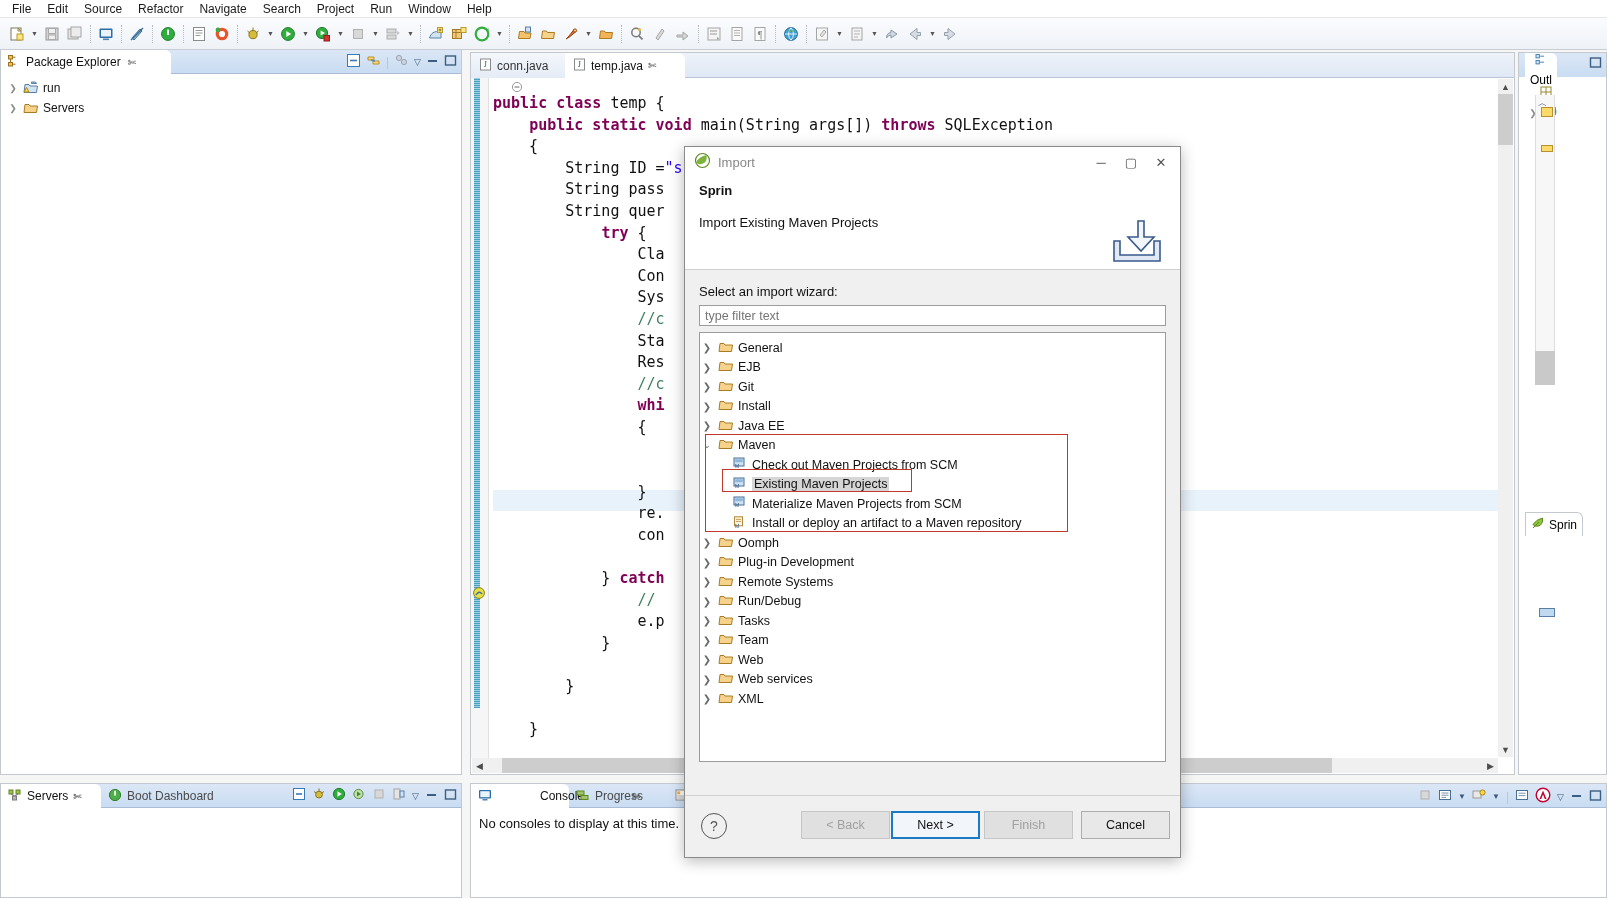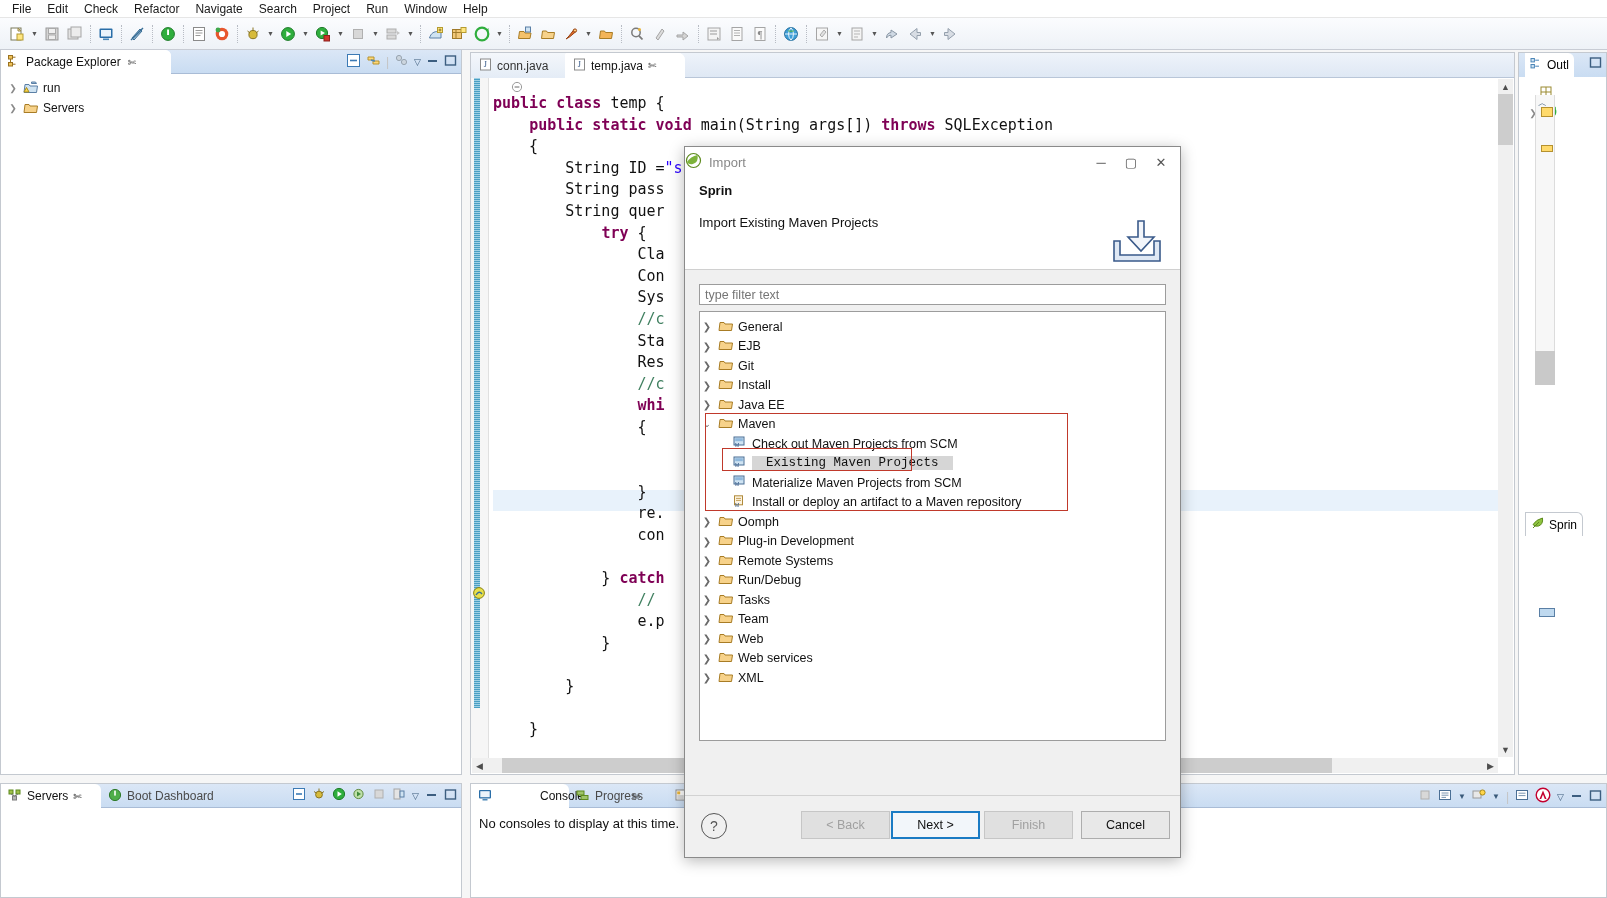--- a/index.html
+++ b/index.html
@@ -80,21 +80,21 @@
   .scroll-arrow { position:absolute; width:15px; height:15px; display:flex; align-items:center; justify-content:center;
                   color:#4d4d4d; font-size:9px; background:#f0f0f0;}
 
   
   .right-strip {
     position:absolute; left:1518px; top:52px; width:89px; height:723px;
     background:#ffffff; border:1px solid #c4c9d0; overflow:hidden;
   }
   .rs-tabbar { height:24px; background:linear-gradient(#dbe7f6,#c9dcf2); position:relative; }
   .rs-tab { position:absolute; left:6px; top:0; height:24px; display:flex; align-items:center; gap:4px;
-            padding:0 5px; background:#fff; border-top-right-radius:6px; font-size:12px; }
+            padding:0 5px; background:#fff; border-top-right-radius:6px; font-size:12px;flex-direction:column; }
   .spring-tab { position:absolute; left:6px; top:459px; height:24px; display:flex; align-items:center; gap:4px;
             padding:0 5px; background:#fff; border:1px solid #c4c9d0; border-bottom:none; border-top-right-radius:6px; font-size:12px;}
 
   
   .bottom-left {
     position:absolute; left:0; top:783px; width:462px; height:115px;
     background:#ffffff; border:1px solid #c4c9d0;
   }
   .bottom-right {
     position:absolute; left:470px; top:783px; width:1137px; height:115px;
@@ -104,42 +104,42 @@
   .btab { position:absolute; top:0; height:24px; display:flex; align-items:center; gap:5px; padding:0 7px; font-size:12px; }
   .btab.active { background:#ffffff; border-top-right-radius:6px; color:#111; }
   .btab.inactive { color:#4a4a4a; }
 
   
   .dialog {
     position:absolute; left:684px; top:146px; width:497px; height:712px;
     background:#f0f0f0; border:1px solid #8a8a8a;
     box-shadow:0 3px 14px rgba(0,0,0,0.28);
   }
-  .dlg-title { height:30px; background:#ffffff; display:flex; align-items:center; gap:7px; }
+  .dlg-title { height:30px; background:#ffffff; display:flex; align-items:center; padding-left:9px; gap:7px; }
   .dlg-title .t { color:#888; font-size:13px; }
   .dlg-wbtns { position:absolute; right:4px; top:3px; display:flex; gap:0px; }
   .wbtn { width:30px; height:24px; display:flex; align-items:center; justify-content:center; color:#555; font-size:13px;}
   .dlg-head { background:#ffffff; height:92px; position:relative; padding:6px 12px 0 14px; }
   .dlg-head .h1 { font-weight:bold; font-size:13px; color:#111; }
   .dlg-head .h2 { margin-top:17px; font-size:13px; color:#111; }
   .dlg-head-sep { height:1px; background:#d0d0d0; }
   .dlg-body { padding:14px 14px 0 14px; background:#f0f0f0; }
   .dlg-label { font-size:13px; color:#111; margin-bottom:6px; }
   .filter-input {
     width:100%; height:21px; background:#ffffff; border:1px solid #9c9c9c;
     font-size:12.5px; color:#8a8a8a; padding:2px 5px; font-family:"Liberation Sans", sans-serif;
   }
   .wizard-tree {
     margin-top:6px; height:430px; background:#ffffff; border:1px solid #9c9c9c;
     position:relative; padding-top:5px; overflow:hidden;
   }
   .wt-row { display:flex; align-items:center; height:19.5px; font-size:12.5px; color:#111; gap:4px; }
   .wt-row .tw { width:14px; text-align:center; color:#6a6a6a; font-size:10px; }
   .wt-row.child { padding-left:32px; }
-  .wt-row.selected .lbl { background:#d6d6d6; padding:0 14px;font-family:Liberation Mono, monospace; }
+  .wt-row.selected .lbl { background:#d6d6d6; padding:0 2px; }
   .red-box-group {
     position:absolute; left:5px; top:101px; width:363px; height:98px;
     border:1px solid #c0392b; pointer-events:none;
   }
   .red-box-item {
     position:absolute; left:22px; top:136px; width:190px; height:23px;
     border:1px solid #c0392b; pointer-events:none;
   }
   .dlg-footer { position:absolute; left:0; bottom:0; width:100%; height:62px; border-top:1px solid #d2d2d2; background:#f0f0f0;}
   .help-btn { position:absolute; left:16px; top:17px; width:26px; height:26px; border-radius:50%;
@@ -153,21 +153,21 @@
   .dbtn.default { background:#f2f6fa; border:2px solid #1a7bc4; color:#111; }
 </style>
 </head>
 <body>
 
 <div id="root">
 
   <div class="menubar">
     <div class="mi">File</div>
     <div class="mi">Edit</div>
-    <div class="mi">Check</div>
+    <div class="mi">Source</div>
     <div class="mi">Refactor</div>
     <div class="mi">Navigate</div>
     <div class="mi">Search</div>
     <div class="mi">Project</div>
     <div class="mi">Run</div>
     <div class="mi">Window</div>
     <div class="mi">Help</div>
   </div>
 
   <div class="toolbar">
@@ -800,20 +800,21 @@
       <div style="position:absolute;right:14px;top:42px;">
         <svg width="58" height="46" viewBox="0 0 58 46">
           <path d="M36 2 L36 18 L46 18 L33 32 L20 18 L30 18 L30 2 Z" fill="#f2f5fa" stroke="#3a5a8a" stroke-width="1.6"></path>
           <path d="M6 22 L6 42 L52 42 L52 22 L46 22 L46 36 L12 36 L12 22 Z" fill="#dfe8f4" stroke="#3a5a8a" stroke-width="1.6"></path>
         </svg>
       </div>
     </div>
     <div class="dlg-head-sep"></div>
 
     <div class="dlg-body">
+      <div class="dlg-label">Select an import wizard:</div>
       <input class="filter-input" type="text" placeholder="type filter text" style="">
 
       <div class="wizard-tree">
 
         <div class="wt-row">
           <span class="tw">❯</span>
           <span><svg width="16" height="13" viewBox="0 0 16 13">
                 <path d="M1 11.5 L2 3.5 L6 3.5 L7 5 L14.5 5 L13.5 11.5 Z" fill="#f7d28a" stroke="#a87c25"></path>
               </svg></span>
           <span class="lbl">General</span>

